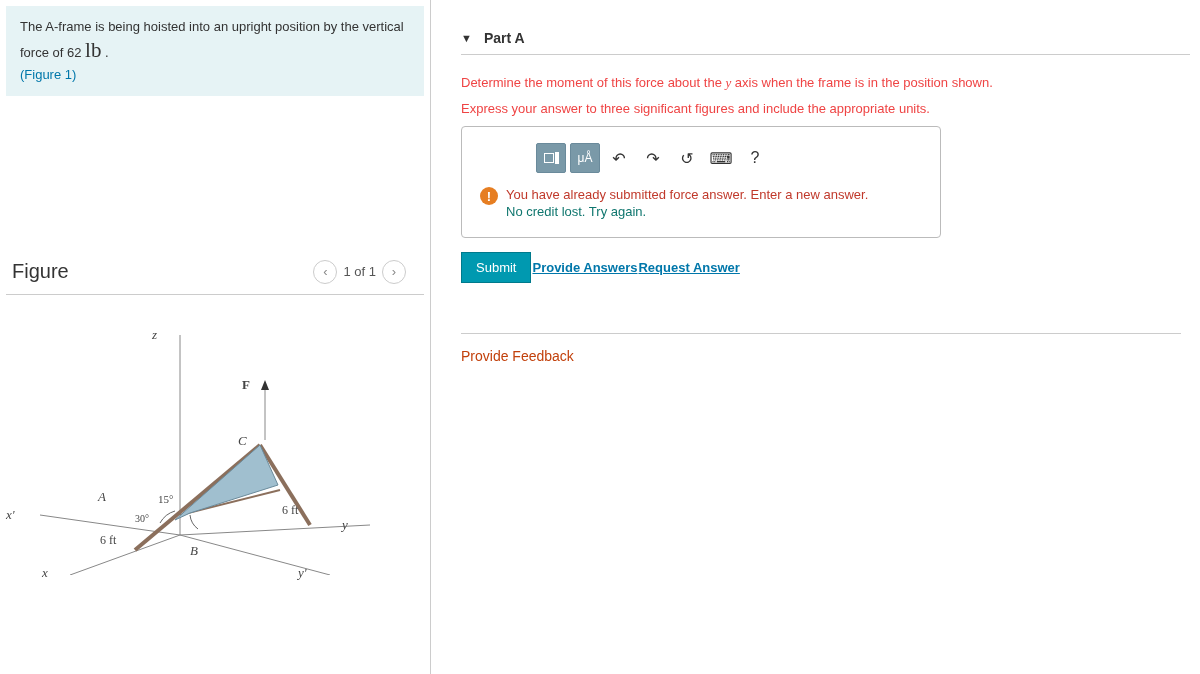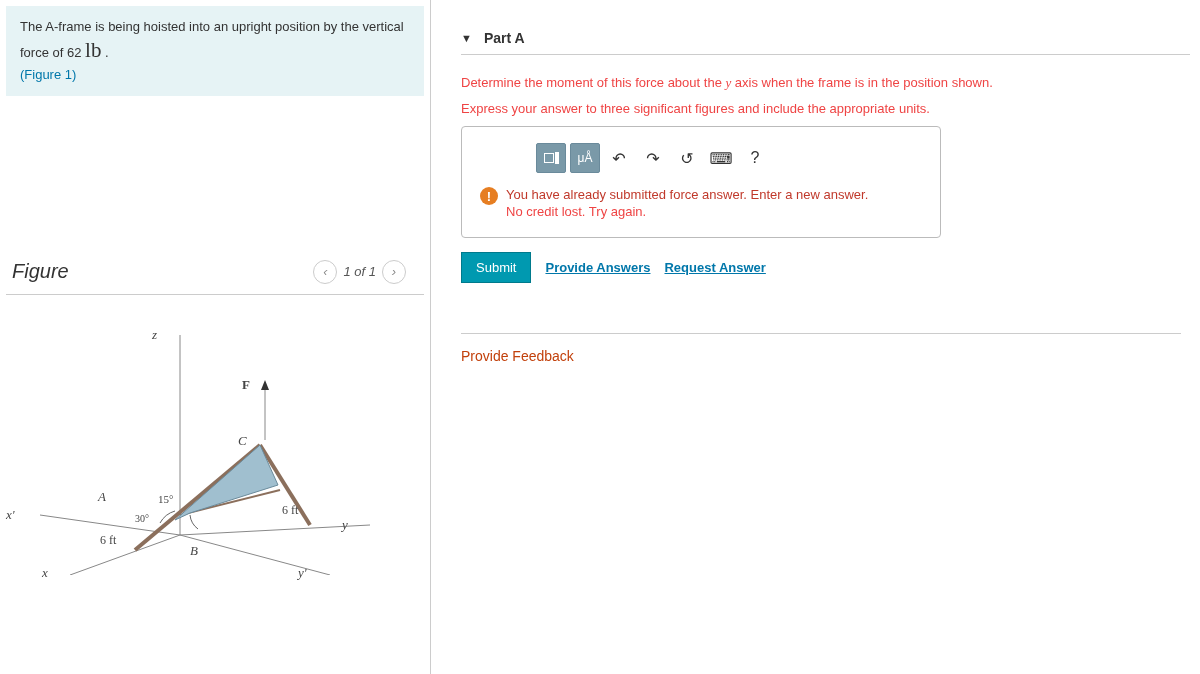--- a/index.html
+++ b/index.html
@@ -37,21 +37,20 @@
 .figure-section {
   margin-top: 160px;
 }
 .figure-header {
   display: flex;
   justify-content: space-between;
   align-items: center;
   padding: 4px 12px 10px 6px;
   border-bottom: 1px solid #ccc;
   margin: 0 6px;
-  font-style: italic;
 }
 .figure-title {
   font-size: 20px;
   font-weight: normal;
   color: #333;
 }
 .pager {
   display: flex;
   align-items: center;
   font-size: 13px;
@@ -194,26 +193,26 @@
   align-items: center;
   justify-content: center;
   margin-right: 8px;
   font-size: 13px;
   flex-shrink: 0;
 }
 .fb-text {
   line-height: 1.3;
 }
 .fb-text .line2 {
-  color: #ef4444;
+  color: #0f766e;
 }
 .action-row {
   display: flex;
   align-items: center;
-  gap: 14px;
+  gap: 1px;
   margin-bottom: 50px;
 }
 .submit-btn {
   background: #0099b0;
   color: #fff;
   border: 1px solid #007a8c;
   padding: 7px 14px;
   font-size: 13px;
   cursor: pointer;
 }

